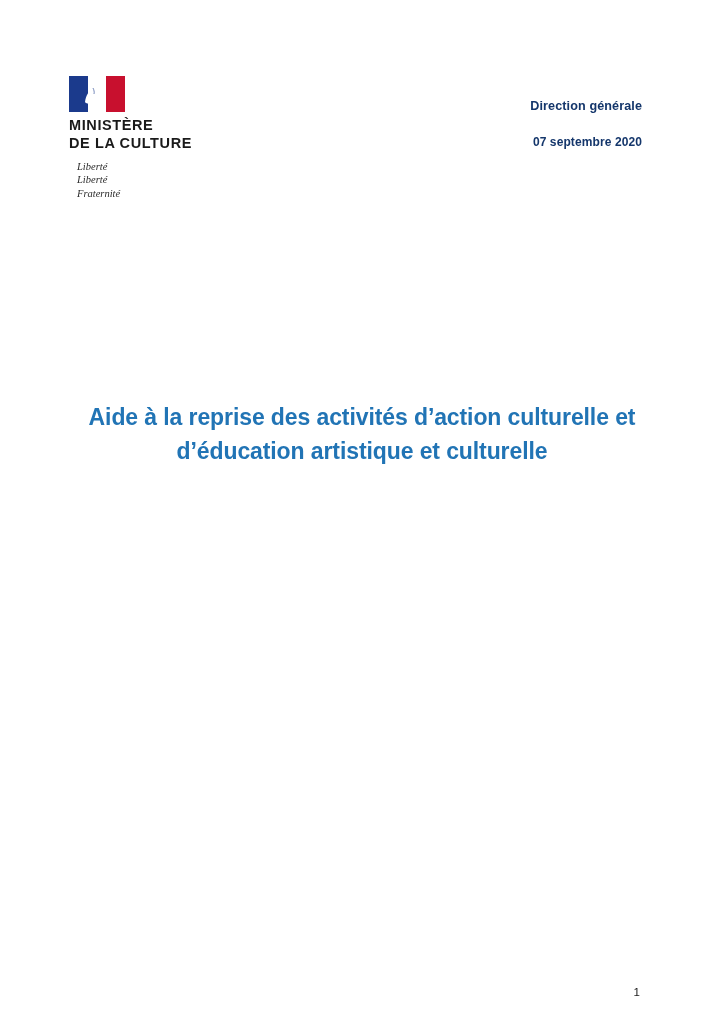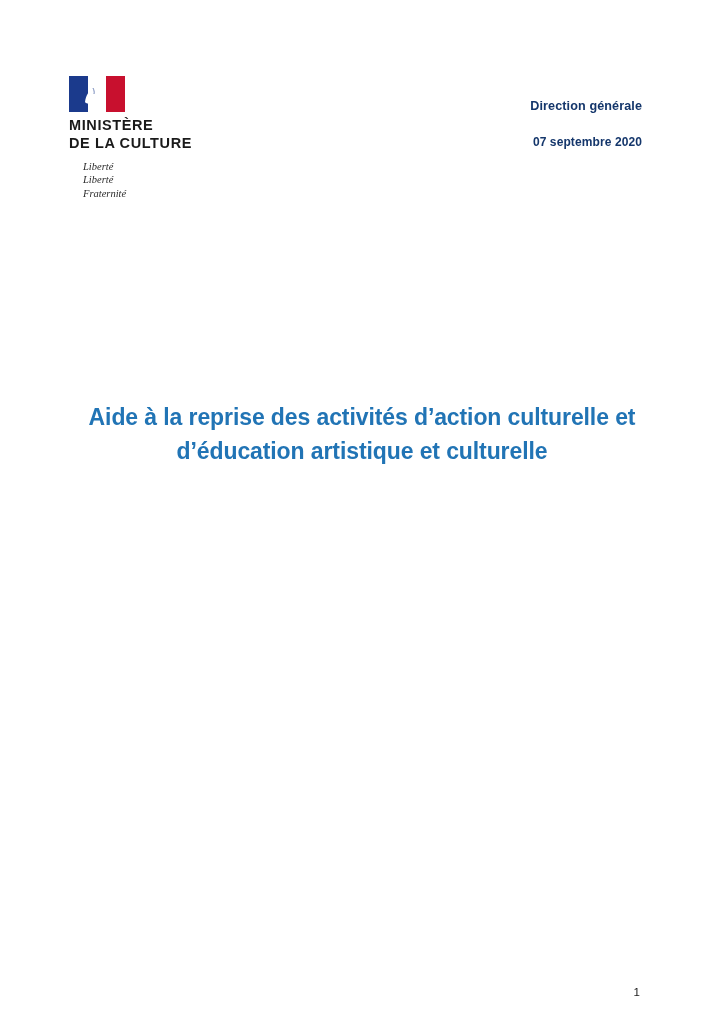--- a/index.html
+++ b/index.html
@@ -79,21 +79,21 @@
     font-size: 14.5px;
     font-weight: 700;
     letter-spacing: 0.6px;
     line-height: 1.18;
     color: #1a1a1a;
     text-transform: uppercase;
     font-family: "Liberation Sans", sans-serif;
   }
 
   .devise {
-    margin-left: 20px;
+    margin-left: 14px;
     margin-top: 8px;
     font-family: "Liberation Serif", serif;
     font-style: italic;
     font-size: 10.5px;
     line-height: 1.28;
     color: #2b2b2b;
   }
 
   .header-right {
     position: absolute;

